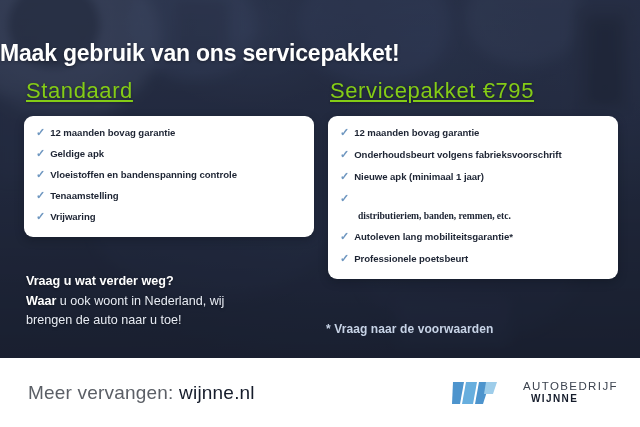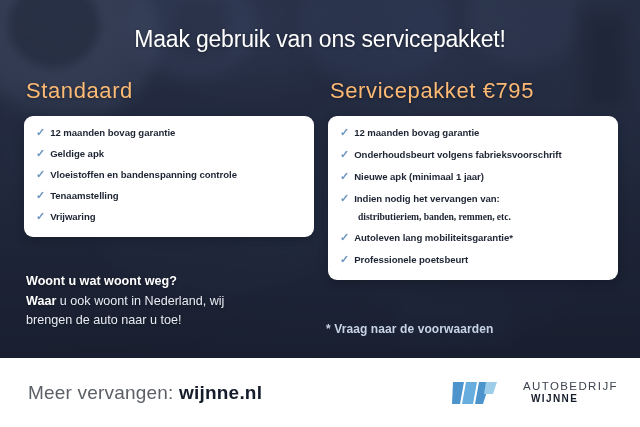--- a/index.html
+++ b/index.html
@@ -42,34 +42,35 @@
     position:absolute;inset:0;
     background:linear-gradient(180deg,rgba(43,52,74,.46) 0%,rgba(43,52,74,.58) 40%,rgba(40,48,68,.80) 78%,rgba(38,45,64,.92) 100%);
     mix-blend-mode:multiply;
   }
   .bg-wash{position:absolute;inset:0;background:rgba(44,53,76,.42);}
 
   
   .content{position:absolute;left:0;top:0;right:0;height:358px;}
 
   .headline{
-    position:absolute;left:0;right:0;top:26px;
-    text-align:center;color:#ffffff;
-    font-size:23px;font-weight:normal;letter-spacing:-0.2px;
+    position:absolute;left:0;right:0;top:40px;
+    color:#ffffff;
+    font-size:23px;font-weight:bold;letter-spacing:-0.2px;
     text-shadow:0 1px 3px rgba(0,0,0,.35);
   }
 
   .col{position:absolute;top:78px;}
   .col-left{left:24px;width:290px;}
   .col-right{left:328px;width:238px;}
 
   .col-title{
-    color:#fdba74;font-size:22px;font-weight:300;letter-spacing:.6px;
+    color:#84cc16;font-size:22px;font-weight:300;letter-spacing:.6px;
     margin:0 0 12px 2px;white-space:nowrap;
     text-shadow:0 1px 3px rgba(0,0,0,.35);
+    text-decoration:underline;
   }
 
   .card{
     background:#ffffff;border-radius:9px;
     box-shadow:0 3px 8px rgba(12,16,26,.35);
     padding:11px 14px 12px 12px;
     box-sizing:border-box;
   }
   .card-left{width:290px;}
   .card-right{width:290px;}
@@ -105,21 +106,21 @@
 
   
   .footer{
     position:absolute;left:0;right:0;bottom:0;height:69px;
     background:#ffffff;
   }
   .footer-text{
     position:absolute;left:28px;top:50%;transform:translateY(-50%);
     color:#5b5f66;font-size:19px;font-weight:300;letter-spacing:.2px;white-space:nowrap;
   }
-  .footer-text b{color:#151c2b;font-weight:bold;}
+  .footer-text b{color:#151c2b;font-weight:normal;}
 
   .logo{
     position:absolute;right:22px;top:50%;transform:translateY(-50%);
     display:flex;align-items:center;gap:25px;
   }
   .logo-mark{width:46px;height:26px;flex:0 0 auto;}
   .logo-words{line-height:1;}
   .logo-top{
     color:#3c434f;font-size:11.5px;font-weight:300;letter-spacing:1.4px;
     display:block;margin-bottom:2px;
@@ -196,37 +197,36 @@
         <div class="feat">
           <span class="check">✓</span>
           <span>Onderhoudsbeurt volgens fabrieksvoorschrift</span>
         </div>
         <div class="feat">
           <span class="check">✓</span>
           <span>Nieuwe apk (minimaal 1 jaar)</span>
         </div>
         <div class="feat">
           <span class="check">✓</span>
-          <span>Indien nodig het vervangen van:</span>
         </div>
         <div class="feat-sub">distributieriem, banden, remmen, etc.</div>
         <div class="feat">
           <span class="check">✓</span>
           <span>Autoleven lang mobiliteitsgarantie*</span>
         </div>
         <div class="feat">
           <span class="check">✓</span>
           <span>Professionele poetsbeurt</span>
         </div>
 
       </div>
     </div>
 
     <div class="away">
-      <b>Woont u wat woont weg?</b><br>
+      <b>Vraag u wat verder weg?</b><br>
       <b>Waar</b><span> u ook woont in Nederland, wij</span><br>
       <span>brengen de auto naar u toe!</span>
     </div>
 
     <div class="footnote">* Vraag naar de voorwaarden</div>
 
   </div>
 
   <div class="footer">
     <div class="footer-text">

